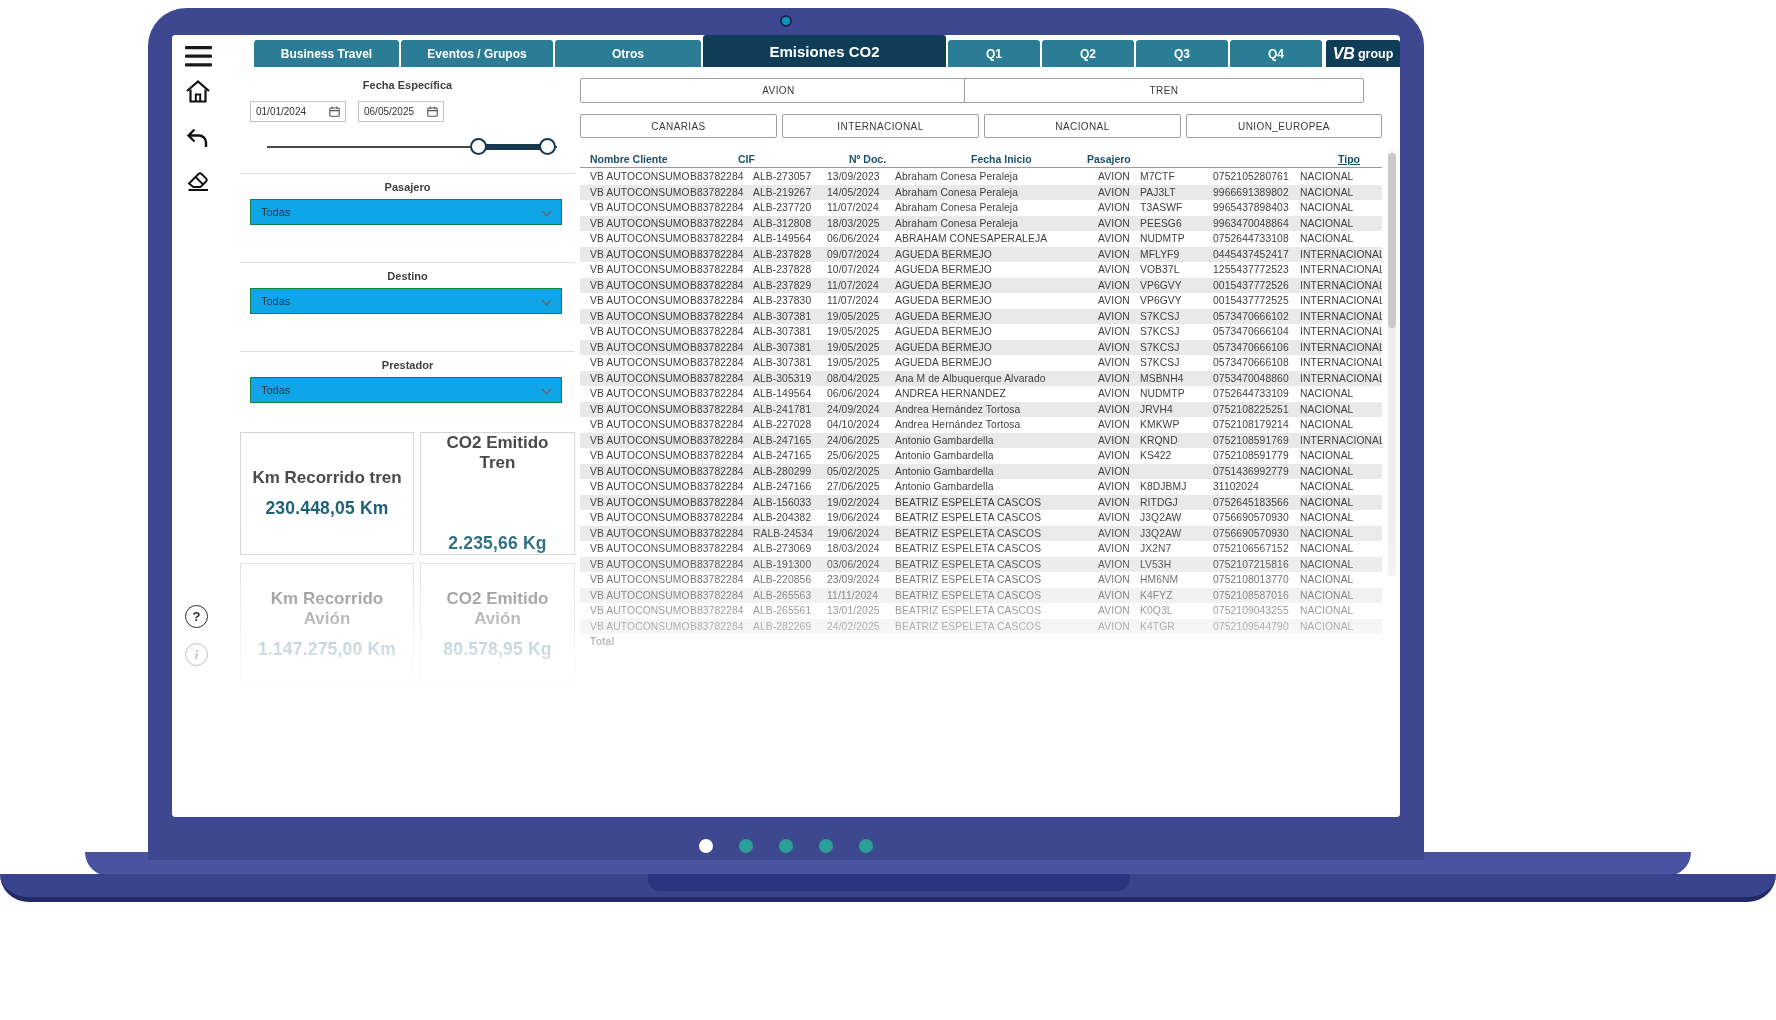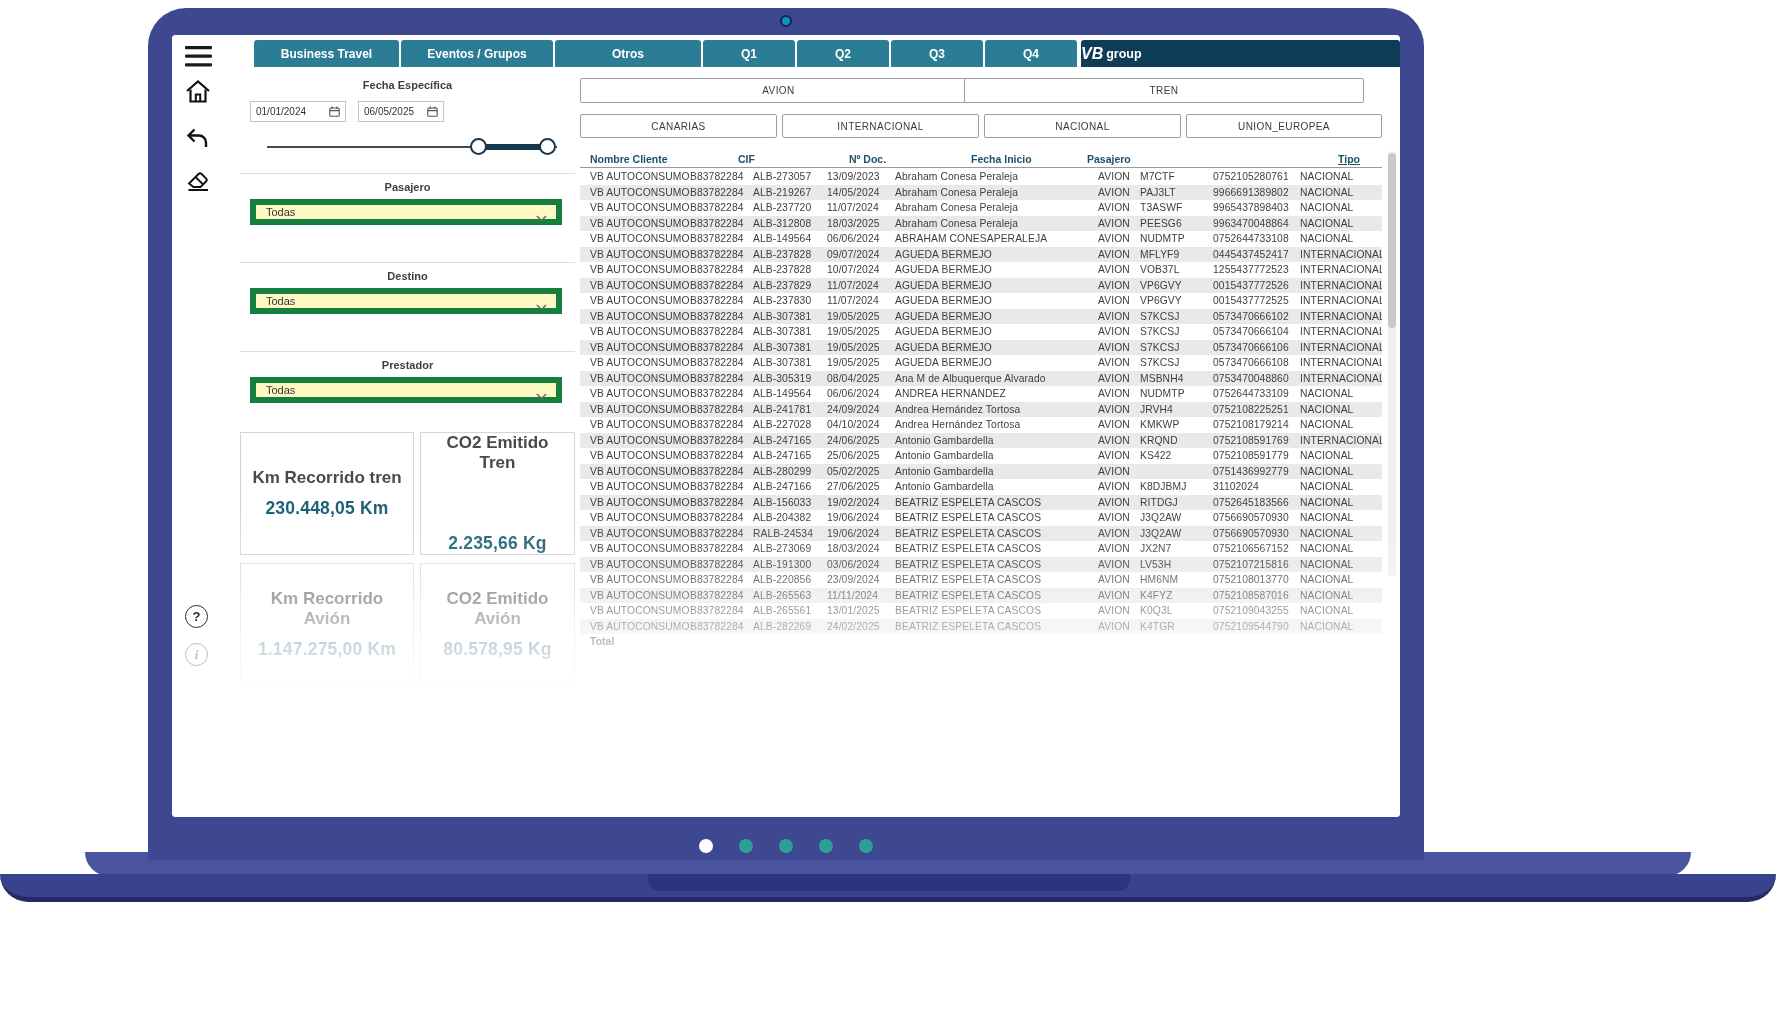--- a/index.html
+++ b/index.html
@@ -31,21 +31,21 @@
   .i-info{top:608px;opacity:.3;font-style:italic;font-family:"Liberation Serif",serif;}
 
   
   .tabbar{position:absolute;left:66px;top:0;width:1162px;height:32px;display:flex;align-items:flex-end;gap:2px;}
   .tab{background:var(--tab-teal,#2b7d95);color:#fff;font-weight:bold;font-size:12px;display:flex;align-items:center;justify-content:center;height:27px;border-radius:3px 3px 0 0;cursor:pointer;white-space:nowrap;}
   .tab:nth-child(1){width:145px;margin-left:16px;}
   .tab:nth-child(2){width:152px;}
   .tab:nth-child(3){width:146px;}
   .tab.active{width:243px;height:32px;font-size:15px;background:var(--tab-active,#0f3d57);}
   .tab.q{width:92px;}
-  .logo{flex:1;height:27px;margin-left:2px;background:var(--tab-active,#0f3d57);color:#fff;display:flex;align-items:center;justify-content:flex-start;gap:3px;border-radius:3px 3px 0 0;}
+  .logo{flex:1;height:27px;margin-left:2px;background:var(--tab-active,#0f3d57);color:#fff;display:flex;align-items:center;justify-content:center;gap:3px;border-radius:3px 3px 0 0;}
   .logo .v{font-style:italic;font-weight:bold;font-size:16px;}
   .logo .g{font-weight:bold;font-size:12.5px;}
 
   
   .sec-title{position:absolute;left:68px;width:335px;text-align:center;font-size:11px;font-weight:bold;color:#3f3f3f;}
   .t-fecha{top:44px;}
   .t-pas{top:146px;}
   .t-des{top:235px;}
   .t-pre{top:324px;}
   .hr{position:absolute;left:68px;width:335px;height:0;border-top:1px solid #dedede;}
@@ -54,21 +54,21 @@
   .date{position:absolute;top:66px;height:21px;border:1px solid #c4c4c4;background:#fff;display:flex;align-items:center;justify-content:space-between;padding:0 5px;font-size:10px;color:#333;}
   .date1{left:78px;width:96px;}
   .date2{left:186px;width:86px;}
 
   .slider{position:absolute;left:95px;top:102px;width:290px;height:20px;}
   .slider .track{position:absolute;left:0;right:0;top:9px;height:2px;background:#4a4a4a;}
   .slider .range{position:absolute;left:212px;width:70px;top:7px;height:6px;background:#16394f;border-radius:3px;}
   .handle{position:absolute;top:1px;width:17px;height:17px;border-radius:50%;background:#fff;border:2.5px solid #16394f;cursor:pointer;}
   .h1{left:203px;} .h2{left:272px;}
 
-  .dd{position:absolute;left:78px;width:312px;height:26px;border:6px solid #15803d;background:#fef9c3;display:flex;align-items:center;padding:0 10px;font-size:11px;color:#333;cursor:pointer;}
+  .dd{position:absolute;left:78px;width:312px;height:26px;border:1px solid #15803d;background:#0ea5e9;display:flex;align-items:center;padding:0 10px;font-size:11px;color:#333;cursor:pointer;}
   .dd1{top:164px;} .dd2{top:253px;} .dd3{top:342px;}
   .dd svg{position:absolute;right:9px;top:10px;}
 
   .kpi{position:absolute;background:#fff;border:1px solid #d4d4d4;display:flex;flex-direction:column;align-items:center;justify-content:center;gap:10px;text-align:center;padding:0 6px;}
   .kpi .kt{font-size:17px;font-weight:bold;color:#4a4a4a;}
   .kpi .kv{font-size:17.5px;font-weight:bold;color:var(--value-teal,#1d6077);letter-spacing:.2px;white-space:nowrap;}
   .kpi1{left:68px;top:397px;width:174px;height:123px;}
   .kpi2{left:248px;top:397px;width:155px;height:123px;justify-content:space-between;}
   .kpi3{left:68px;top:528px;width:174px;height:122px;opacity:.8;}
   .kpi4{left:248px;top:528px;width:155px;height:122px;opacity:.8;}
@@ -140,20 +140,21 @@
             </svg>
         </div>
         <div class="sb-icon circle-icon i-help">?</div>
         <div class="sb-icon circle-icon i-info">i</div>
       </div>
 
       <div class="tabbar">
         <div class="tab">Business Travel</div>
         <div class="tab">Eventos / Grupos</div>
         <div class="tab">Otros</div>
+        <div class="tab active">Emisiones CO2</div>
         <div class="tab q">Q1</div>
         <div class="tab q">Q2</div>
         <div class="tab q">Q3</div>
         <div class="tab q">Q4</div>
         <div class="logo">
           <span class="v">VB</span>
           <span class="g">group</span>
         </div>
       </div>
 

